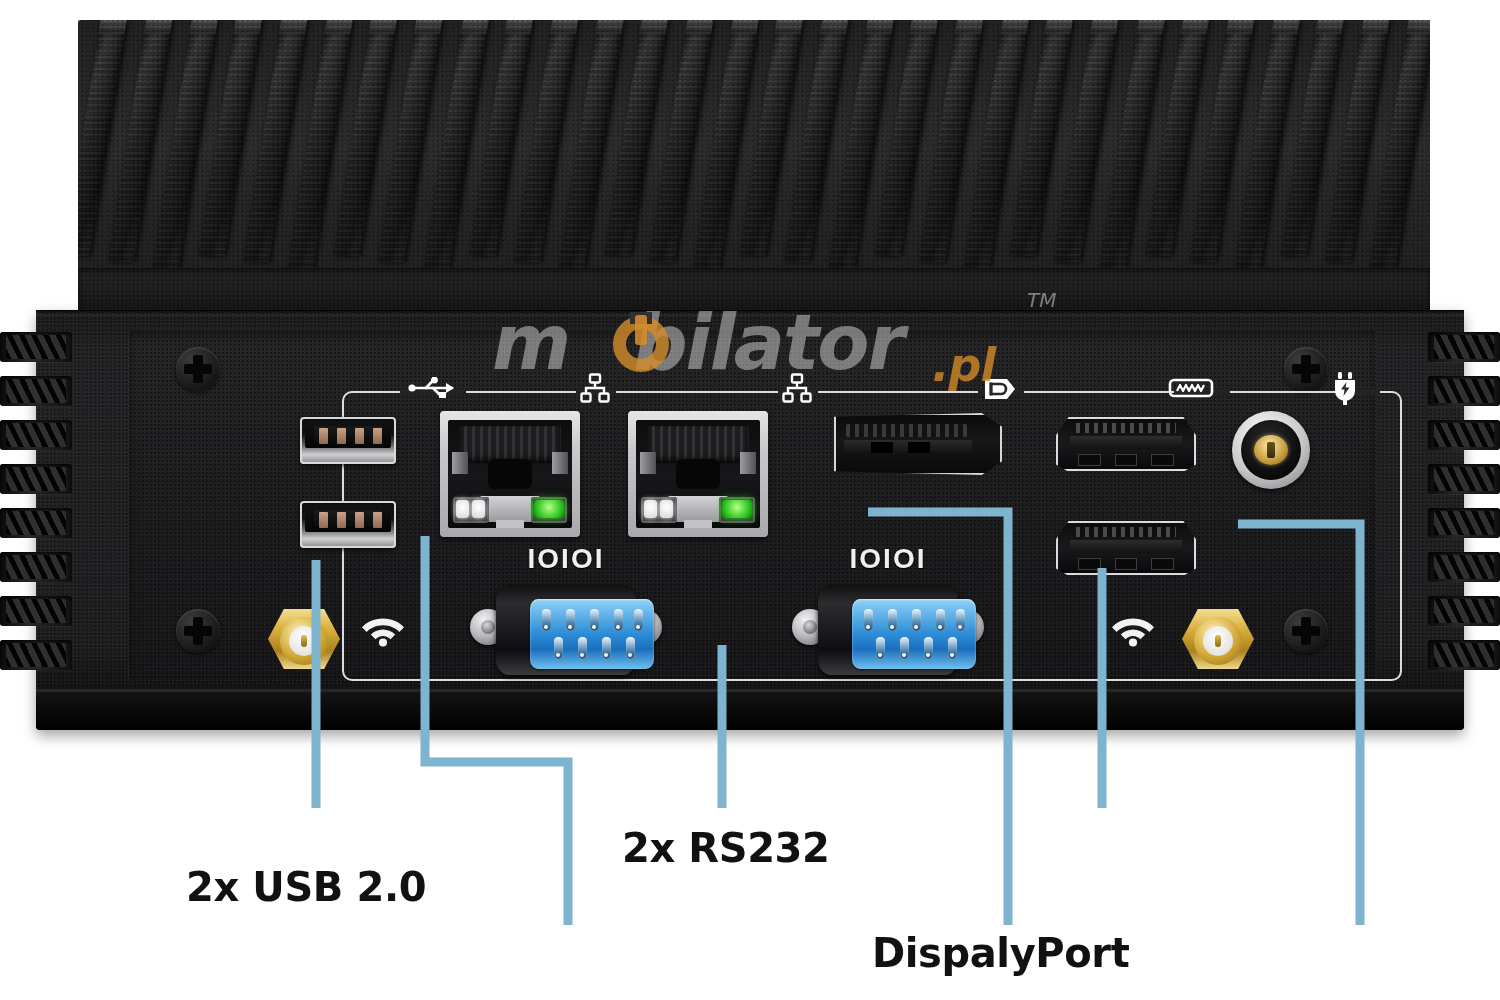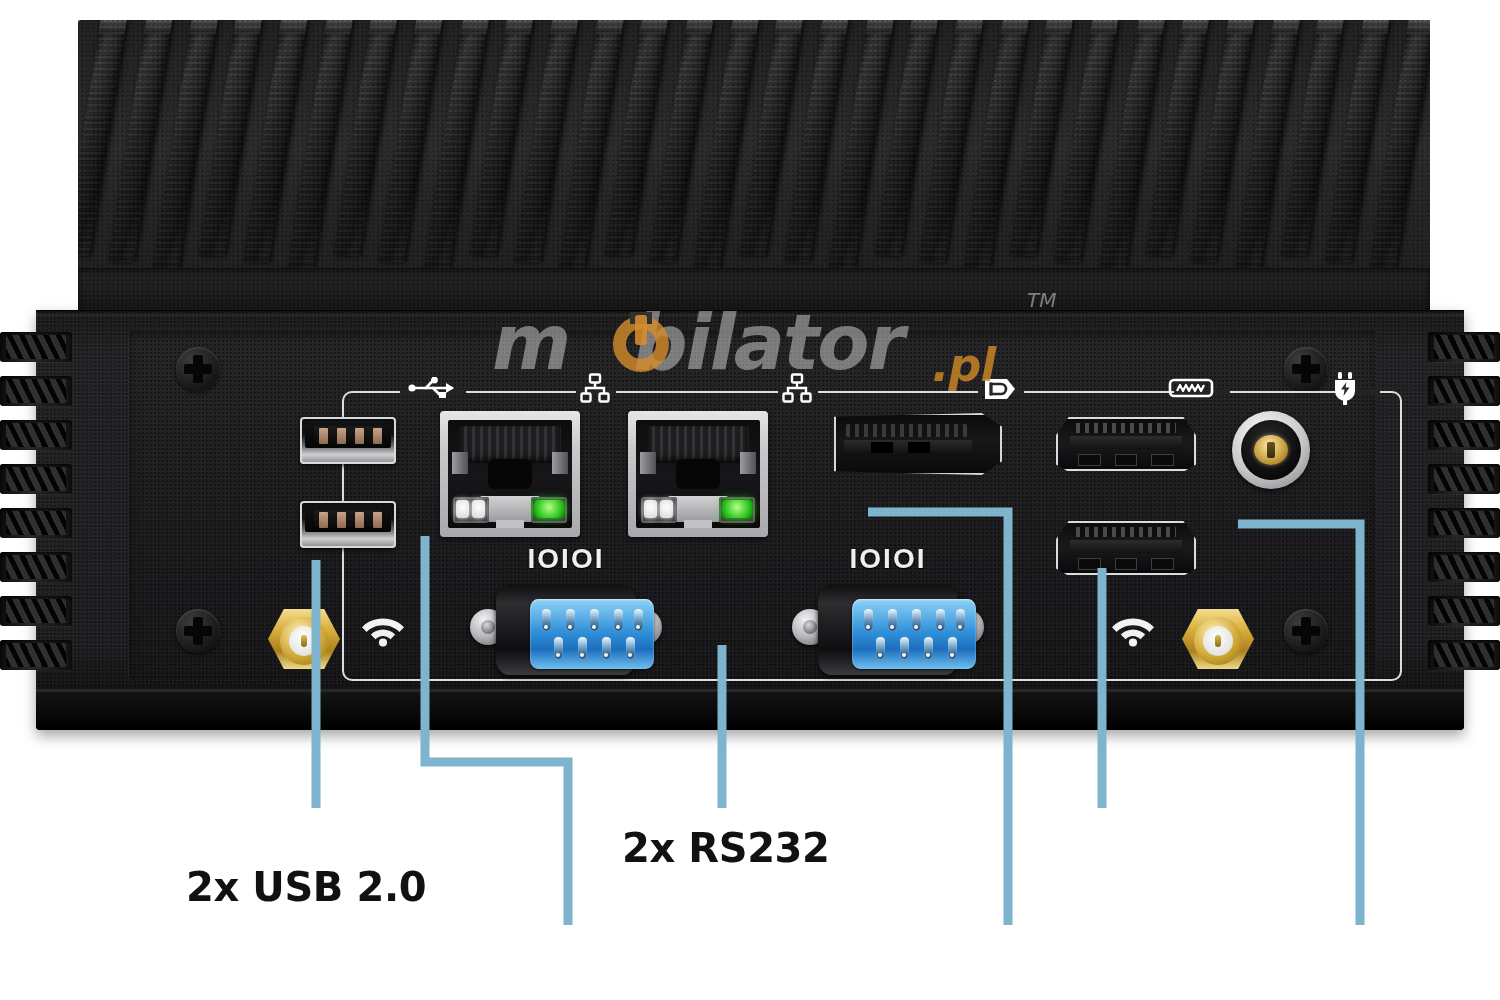--- a/index.html
+++ b/index.html
@@ -767,14 +767,15 @@
       <path d="M868 512 H1008 V925"></path>
 
       <path d="M1102 568 V808"></path>
 
       <path d="M1238 524 H1360 V925"></path>
     </g>
   </svg>
 
   <div class="clabel" style="left:186px;top:825px;margin-top:39px;">2x USB 2.0</div>
   <div class="clabel" style="left:622px;top:825px;text-align:right;">2x RS232</div>
+  <div class="clabel" style="left:872px;top:930px;">DispalyPort</div>
 
 </div>
 
 </body></html>

